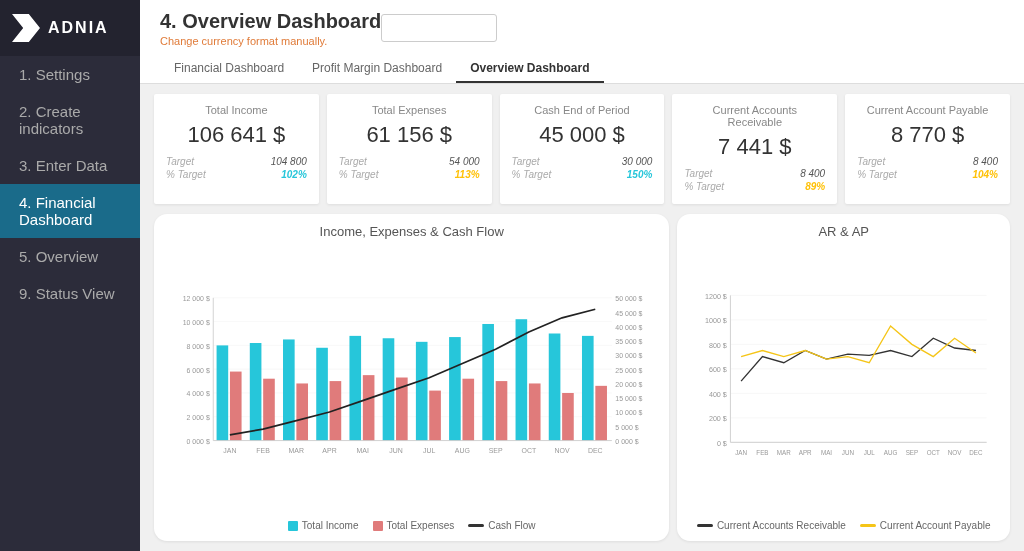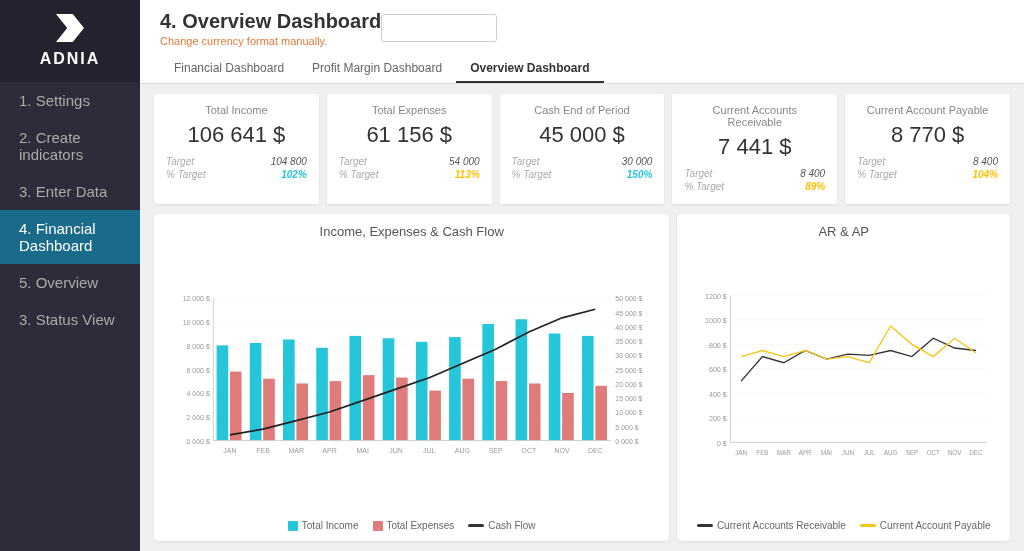--- a/index.html
+++ b/index.html
@@ -13,21 +13,20 @@
       display: flex;
       flex-direction: column;
       flex-shrink: 0;
     }
     #logo-area {
       background: #23232f;
       padding: 14px 12px;
       display: flex;
       align-items: center;
       gap: 8px;
-      flex-direction: column;
     }
     #logo-icon {
       width: 28px; height: 28px;
       background: #fff;
       clip-path: polygon(0 0, 60% 0, 100% 50%, 60% 100%, 0 100%, 40% 50%);
     }
     #logo-text {
       color: #fff;
       font-size: 16px;
       font-weight: 700;
@@ -154,21 +153,21 @@
     
     #charts-row {
       display: flex;
       gap: 8px;
       padding: 0 14px 10px 14px;
       flex: 1;
       min-height: 0;
     }
     .chart-card {
       background: #fff;
-      border-radius: 4px;
+      border-radius: 13px;
       box-shadow: 0 1px 3px rgba(0,0,0,0.08);
       padding: 10px 14px;
       display: flex;
       flex-direction: column;
     }
     #chart-left { flex: 1.6; }
     #chart-right { flex: 1; }
     .chart-title {
       font-size: 13px;
       color: #555;
@@ -211,21 +210,21 @@
     <div id="logo-icon"></div>
     <span id="logo-text">ADNIA</span>
   </div>
   <div id="nav-items">
 
   <div class="nav-item">1. Settings</div>
       <div class="nav-item">2. Create indicators</div>
       <div class="nav-item">3. Enter Data</div>
       <div class="nav-item active">4. Financial Dashboard</div>
       <div class="nav-item">5. Overview</div>
-      <div class="nav-item">3. Status View</div>
+      <div class="nav-item">9. Status View</div>
     </div>
 </div>
 
 <div id="main">
   <div id="header">
     <div id="header-top">
       <div id="page-title-area">
         <h1>4. Overview Dashboard</h1>
         <div id="currency-note">Change currency format manually.</div>
       </div>

